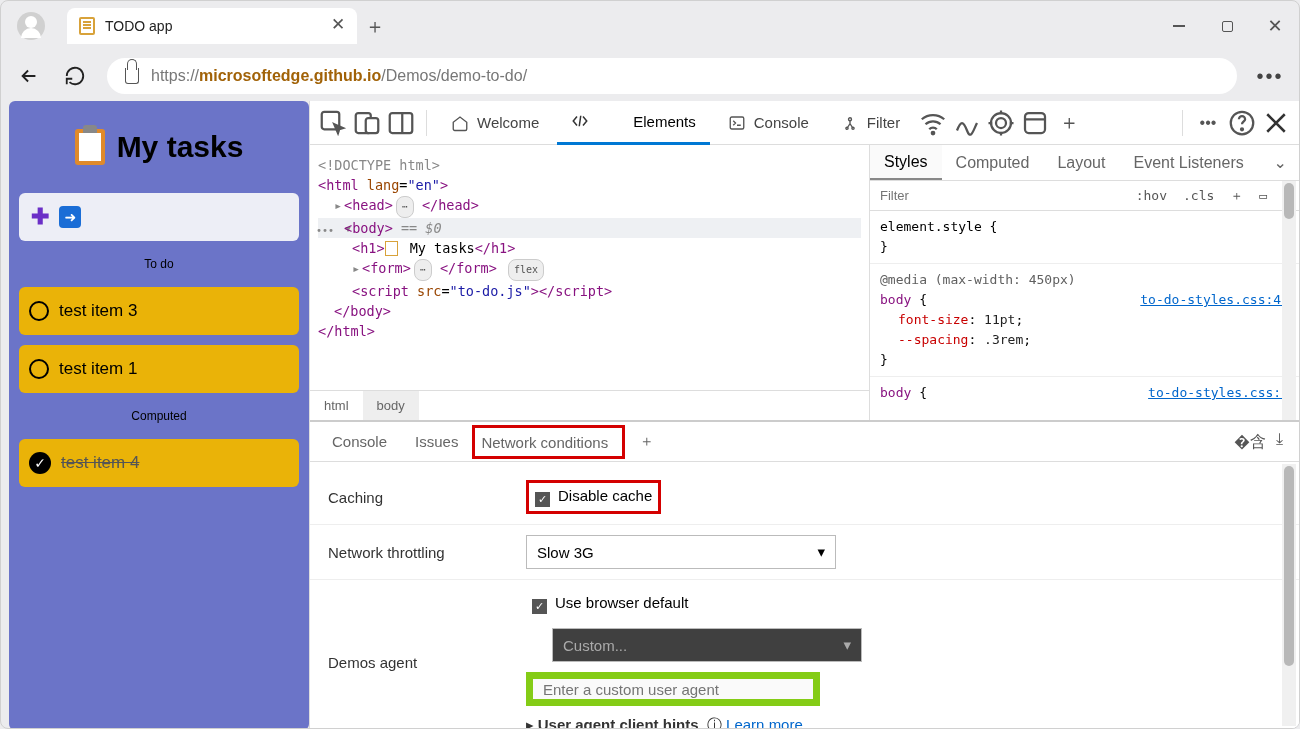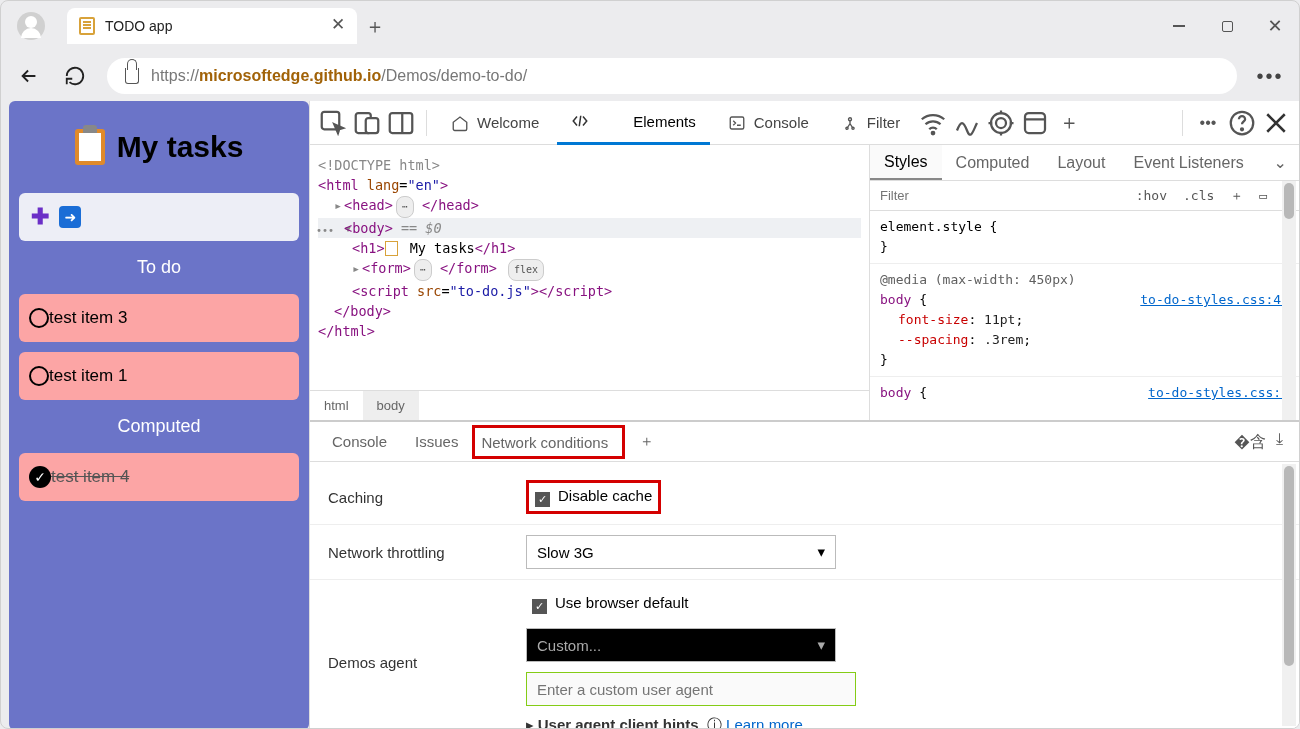--- a/index.html
+++ b/index.html
@@ -40,22 +40,22 @@
   .app { width:300px; background:#6b74c8; padding:10px; display:flex; flex-direction:column; gap:10px; border-radius:6px; margin:0 0 0 8px;}
   .app-header{background:transparent;display:flex;align-items:center;justify-content:center;gap:12px;padding:18px 0;}
   .app-icon{width:30px;height:36px;background:#e08a2a;border-radius:3px;position:relative;}
   .app-icon::before{content:"";position:absolute;top:4px;left:4px;right:4px;bottom:4px;background:#fff;}
   .app-icon::after{content:"";position:absolute;top:-4px;left:8px;width:14px;height:8px;background:#888;border-radius:3px 3px 0 0;}
   .app-title{font-size:30px;font-weight:700;color:#000;}
   .add-row{background:#edeef6;border-radius:6px;height:48px;display:flex;align-items:center;padding:0 12px;gap:10px;cursor:pointer;}
   .plus{color:#6b2fc7;font-size:22px;font-weight:700;}
   .add-label{font-size:17px;flex:1;}
   .go{width:22px;height:22px;background:#1a6dd6;border-radius:4px;display:flex;align-items:center;justify-content:center;color:#fff;font-size:14px;}
-  .section-label{text-align:center;color:#ffffff;font-size:18px;padding:6px 0;}
-  .task{background:#fca5a5;border-radius:6px;height:48px;display:flex;align-items:center;padding:0 10px;cursor:pointer;}
+  .section-label{text-align:center;color:#000000;font-size:12px;padding:6px 0;}
+  .task{background:#eab308;border-radius:6px;height:48px;display:flex;align-items:center;padding:0 10px;gap:10px;cursor:pointer;}
   .circle{width:20px;height:20px;border:2.5px solid #000;border-radius:50%;}
   .check{width:22px;height:22px;background:#000;border-radius:50%;display:flex;align-items:center;justify-content:center;color:#fff;font-size:14px;}
   .task-label{font-size:17px;}
   .done .task-label{text-decoration:line-through;color:#555;}
 
   
   .devtools{flex:1;background:#fff;display:flex;flex-direction:column;border-left:1px solid #ddd;}
   .dt-toolbar{height:44px;border-bottom:1px solid #ddd;display:flex;align-items:center;padding:0 8px;gap:4px;}
   .tbtn{width:30px;height:30px;display:flex;align-items:center;justify-content:center;color:#555;cursor:pointer;}
   .tsep{width:1px;height:26px;background:#ddd;margin:0 6px;}
@@ -100,22 +100,22 @@
   .hl-red{border:3px solid #d40000 !important;position:relative;z-index:2;}
   .drw-right{margin-left:auto;display:flex;gap:10px;padding-right:8px;color:#555;}
   .nc-body{flex:1;overflow:auto;padding:8px 0;}
   .nc-row{display:flex;align-items:center;padding:10px 18px;border-bottom:1px solid #eee;gap:30px;}
   .nc-row:last-child{border-bottom:none;}
   .nc-label{width:160px;font-size:15px;color:#333;}
   .nc-field{flex:1;display:flex;flex-direction:column;gap:10px;align-items:flex-start;padding-left:8px;}
   .cb{width:15px;height:15px;background:#555;display:inline-flex;align-items:center;justify-content:center;color:#fff;font-size:11px;margin-right:8px;vertical-align:-2px;}
   .cb-label{font-size:15px;padding:4px 6px;}
   .select{width:310px;height:34px;border:1px solid #bbb;display:flex;align-items:center;padding:0 10px;font-size:15px;justify-content:space-between;cursor:pointer;}
-  .select.disabled{color:#aaa;background:#000000;}
-  .textin{width:330px;height:34px;border:1px solid #84cc16;padding:0 10px;font-size:15px;color:#8b5cf6;}
+  .select.disabled{color:#aaa;background:#404040;margin-left:26px;}
+  .textin{width:294px;height:34px;border:7px solid #84cc16;padding:0 10px;font-size:15px;color:#8b5cf6;}
   .hint{font-size:15px;color:#333;}
   .hint a{color:#0066cc;}
 
   .vscroll{position:absolute;right:3px;width:14px;background:#f0f0f0;}
   .vthumb{position:absolute;left:2px;right:2px;background:#b8b8b8;border-radius:5px;}
 
   svg{display:block;}
 </style>
 </head>
 <body>

